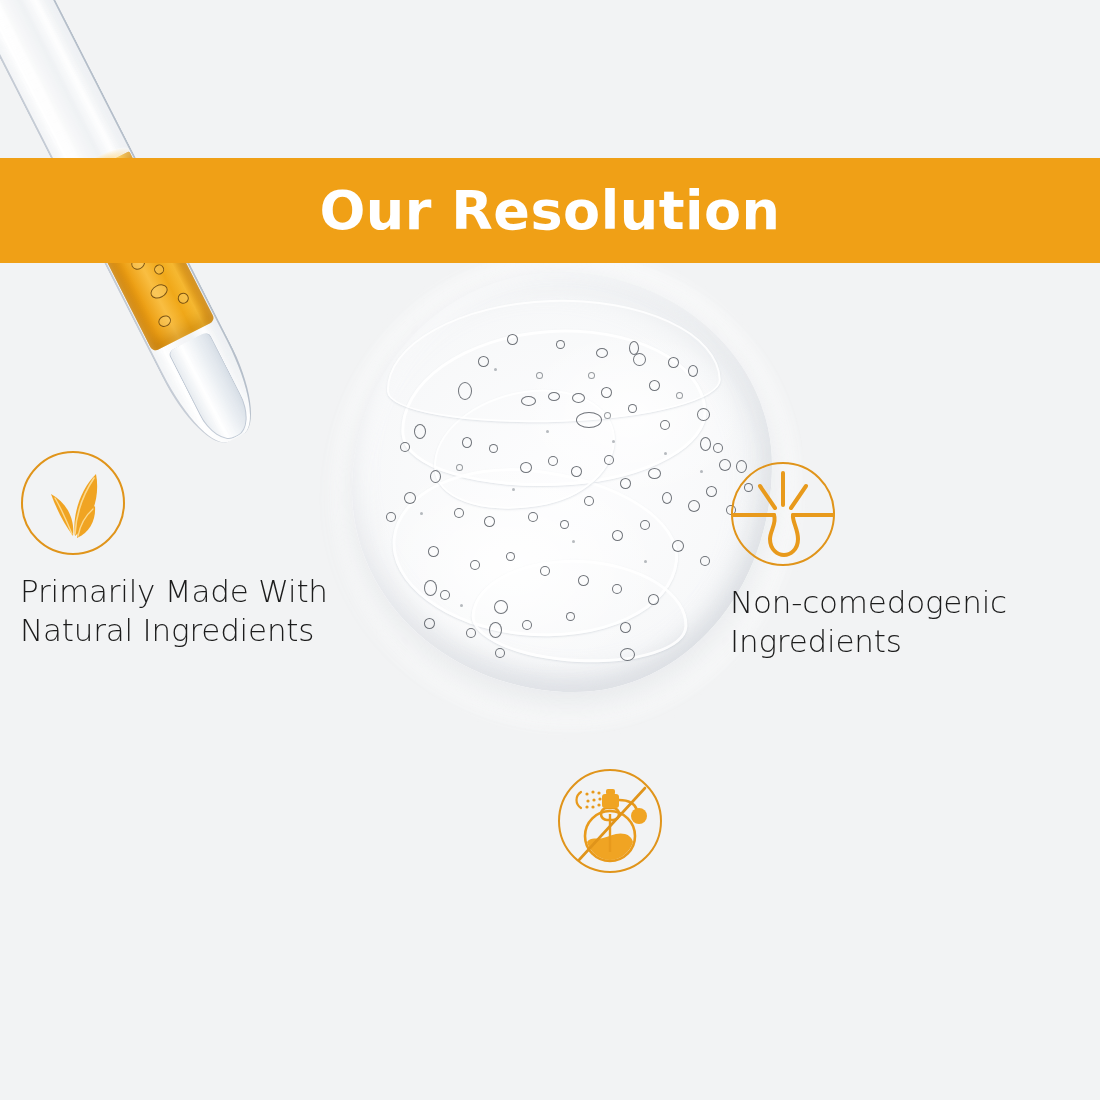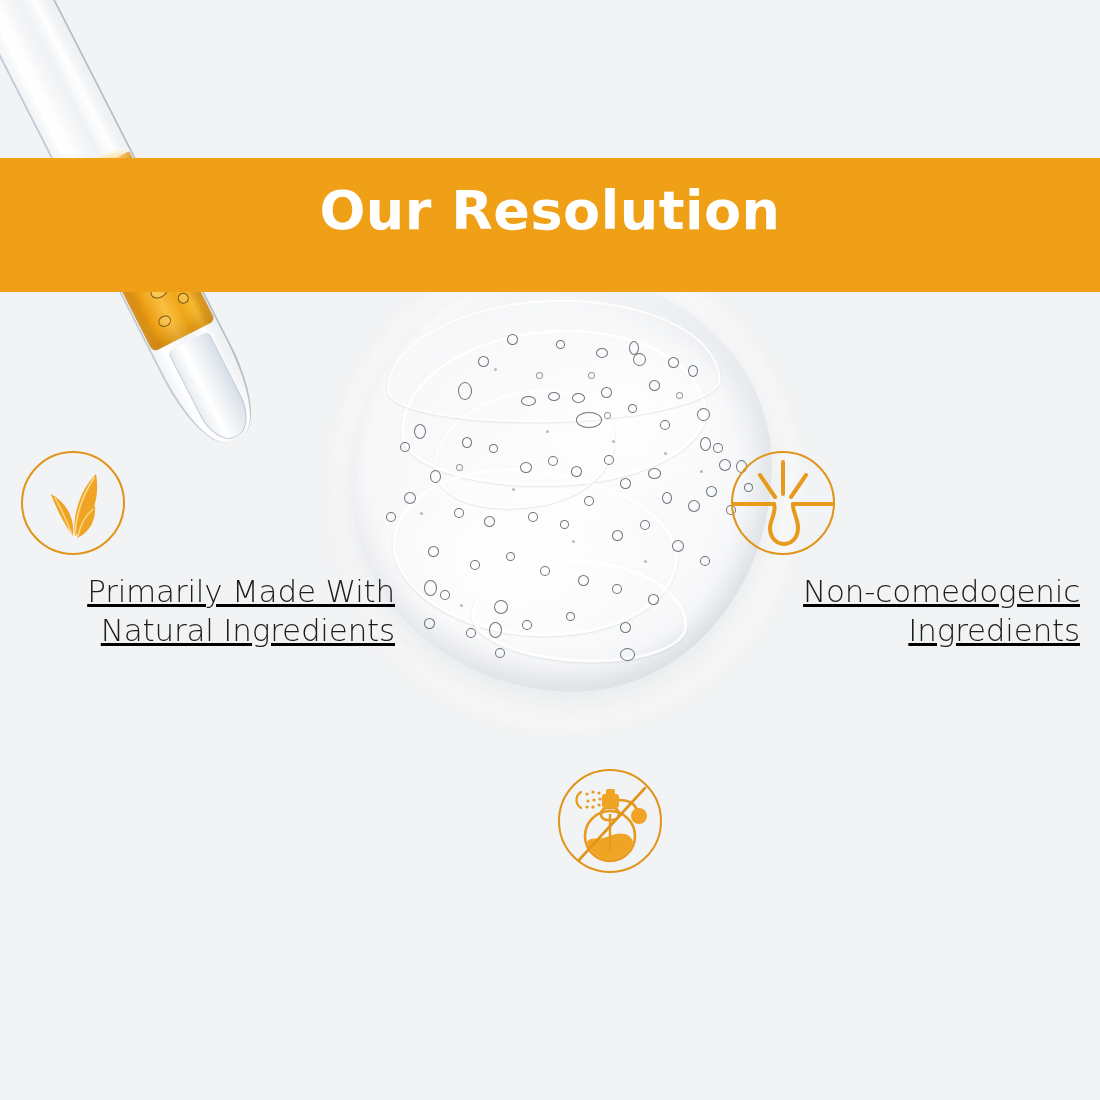--- a/index.html
+++ b/index.html
@@ -178,62 +178,61 @@
     border-radius: 6px;
     filter: blur(1px);
   }
 
   
   .banner {
     position: absolute;
     left: 0;
     top: 158px;
     width: 1100px;
-    height: 134px;
+    height: 105px;
     background: #f0a016;
   }
   .banner-title {
     position: absolute;
     left: 0;
     top: 0;
     width: 1100px;
     height: 105px;
     line-height: 105px;
     text-align: center;
     color: #ffffff;
     font-size: 54px;
     font-weight: bold;
     letter-spacing: 0.5px;
     font-family: "DejaVu Sans", sans-serif;
   }
 
   
   .feature {
     position: absolute;
-    text-align: right;
-    text-decoration: underline;
+    text-align: left;
   }
   .feature .icon-wrap {
     display: block;
     margin: 0 auto;
   }
   .feature .feature-label {
     display: block;
     margin-top: 16px;
     color: #1c1c1c;
     font-size: 31px;
     line-height: 1.26;
     font-weight: 300;
     white-space: pre-line;
     font-family: "DejaVu Sans", sans-serif;
     letter-spacing: -0.2px;
   }
 
   #feature-natural     { left: 20px;  top: 450px; width: 375px; }
-  #feature-noncomedo   { left: 730px; top: 450px; width: 350px; }
+  #feature-noncomedo   { left: 730px; top: 461px; width: 350px; }
   #feature-toxin       { left: 207px; top: 768px; width: 300px; }
   #feature-fragrance   { left: 557px; top: 768px; width: 300px; }
 
   svg { display: block; }
 </style>
 </head>
 <body>
 
 <div id="infographic">
 

